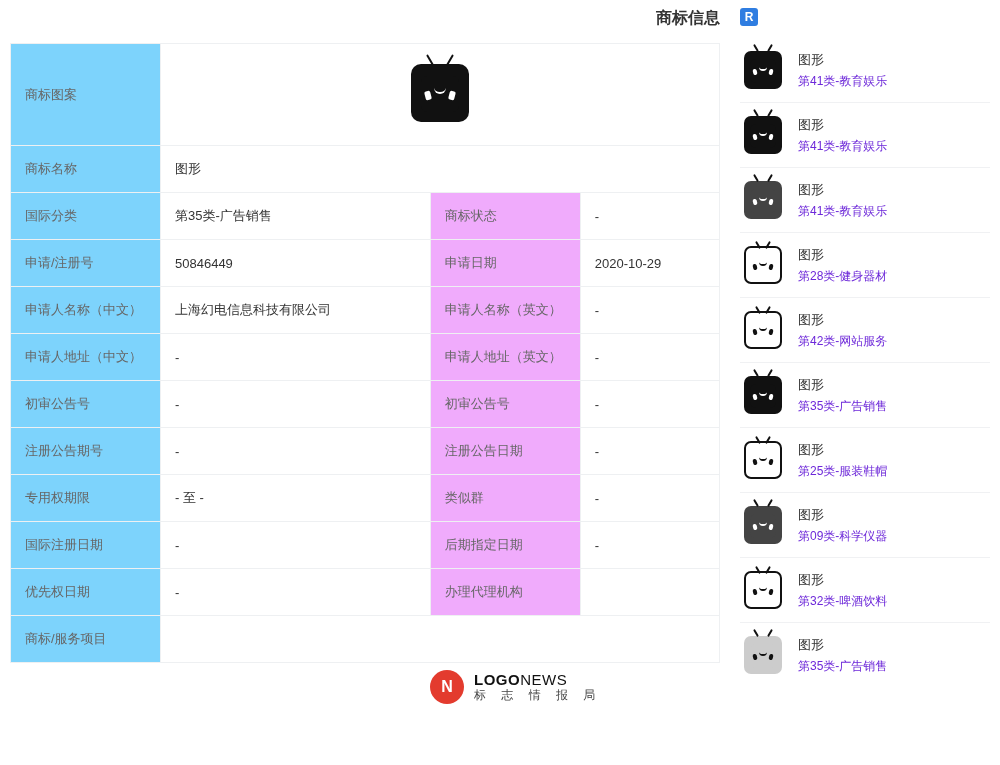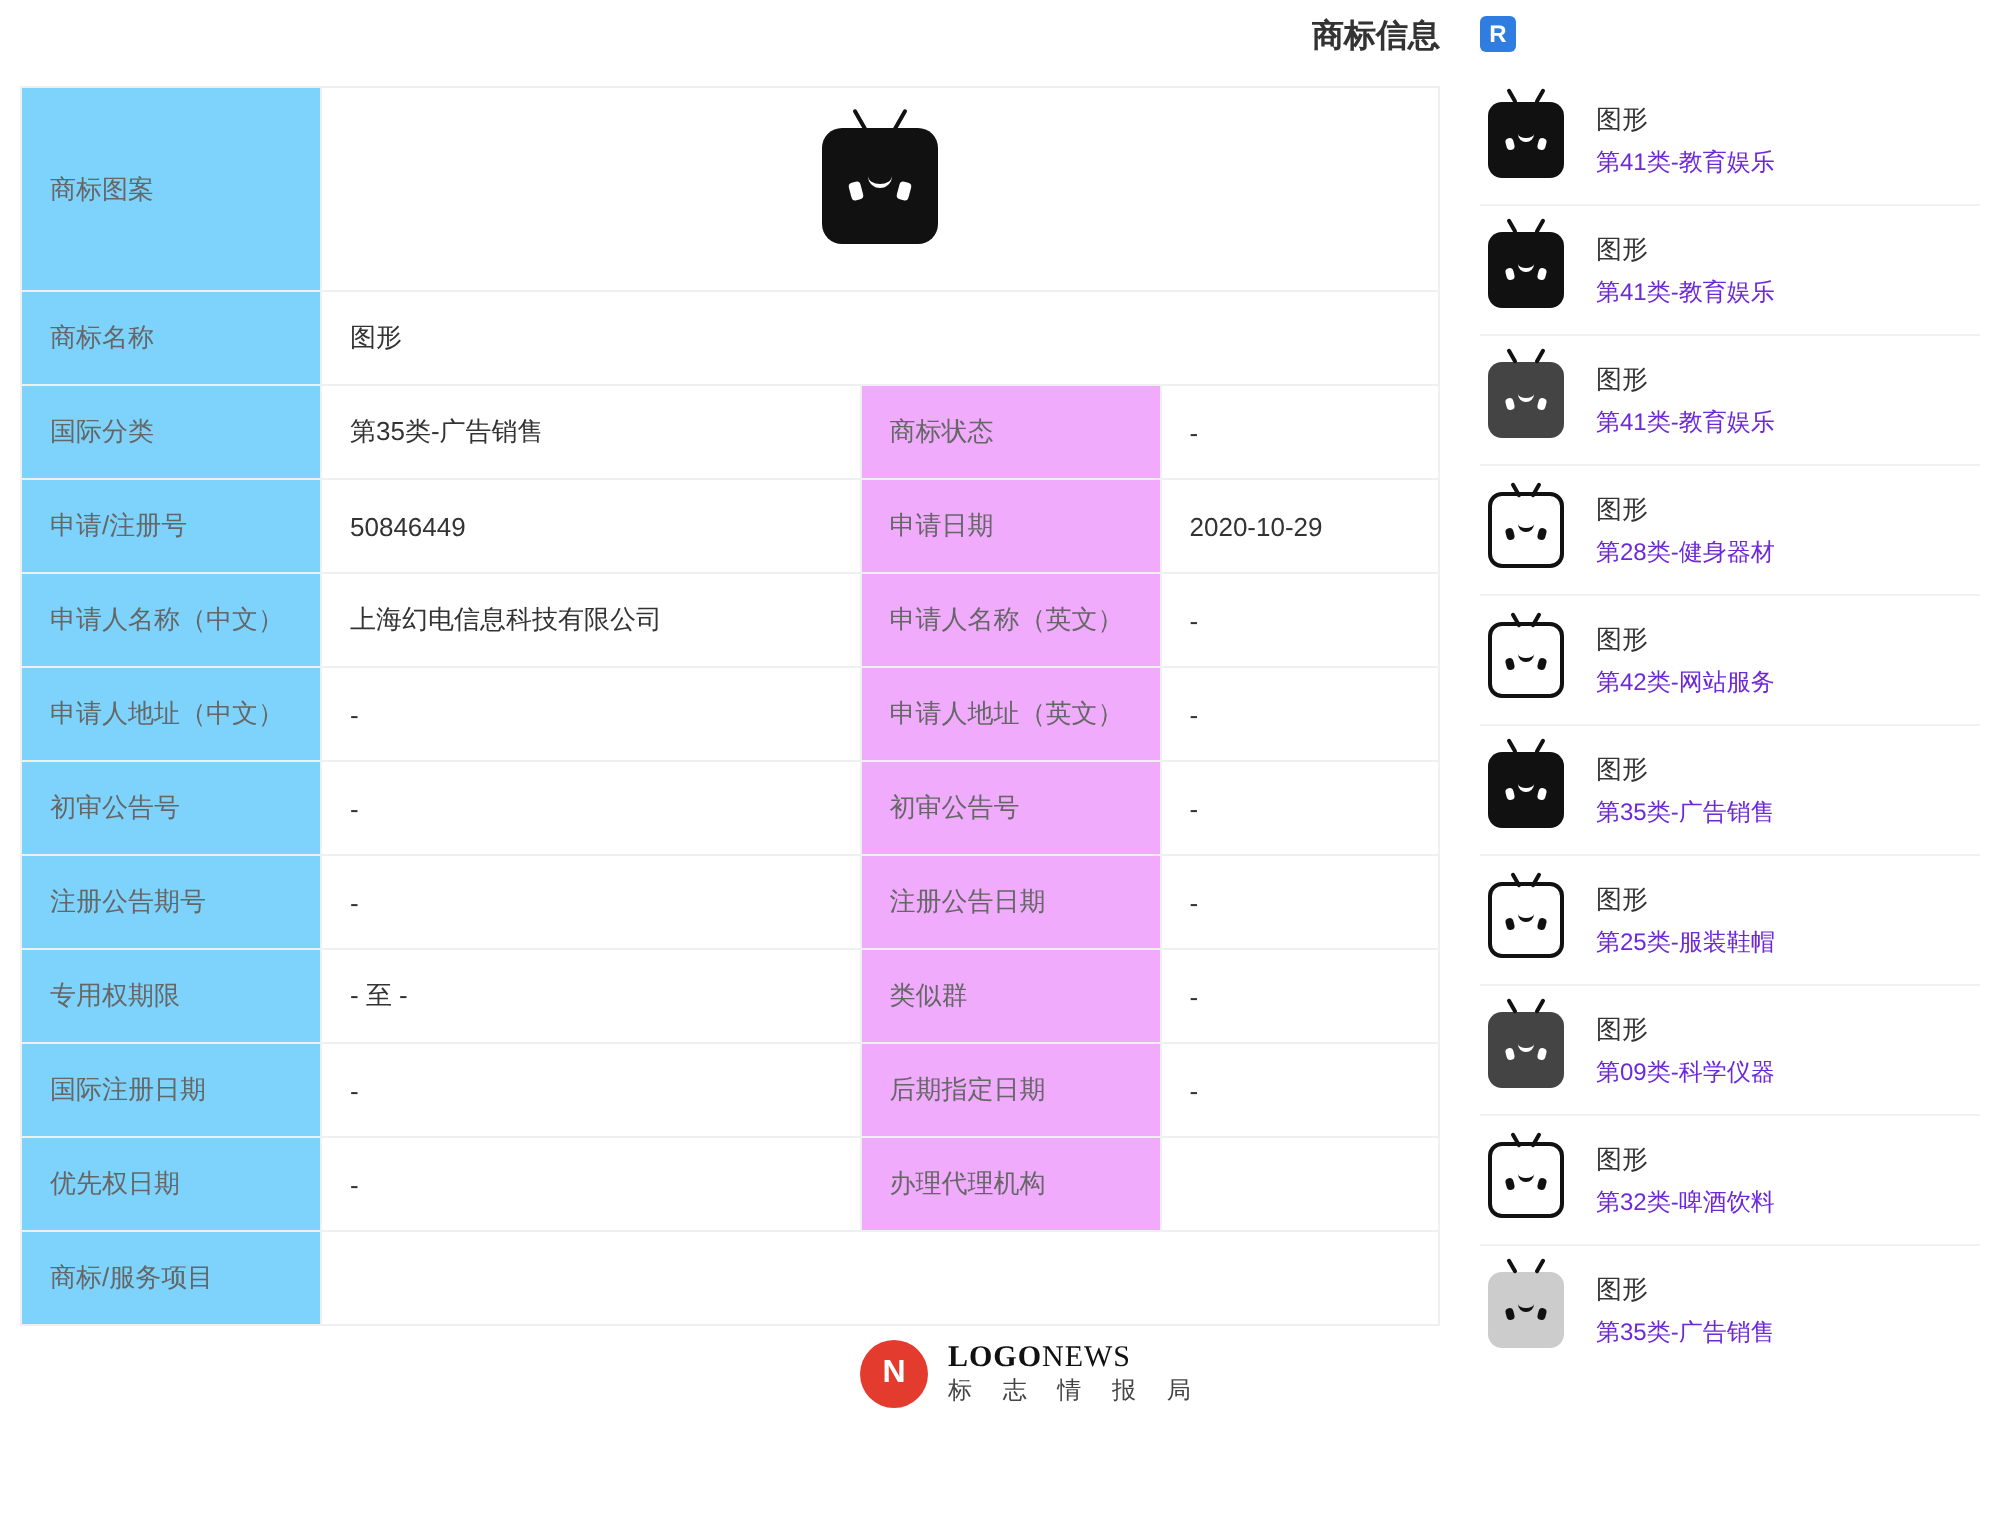--- a/index.html
+++ b/index.html
@@ -90,21 +90,21 @@
   .side-thumb .tv-eyes .mouth { left:7px; width:8px; height:5px;}
   .side-info .t { color:#333; font-size:13px; margin-bottom:4px; }
   .side-info .s { color:#6d28d9; font-size:12px; }
 
   
   .watermark {
     position:absolute; left:430px; top:670px; display:flex; align-items:center; gap:10px;
   }
   .wm-circle { width:34px; height:34px; border-radius:50%; background:#e33b2e; color:#fff; display:flex; align-items:center; justify-content:center; font-weight:800; font-size:16px; }
   .wm-text { display:flex; flex-direction:column; line-height:1.15; }
-  .wm-text .l1 { font-size:15px; font-weight:800; letter-spacing:0.5px;font-family:Liberation Serif, serif; }
+  .wm-text .l1 { font-size:15px; font-weight:800; letter-spacing:0.5px; }
   .wm-text .l1 .logo-bold { color:#111; }
   .wm-text .l1 .news-bold { color:#111; font-weight:400;}
   .wm-text .l2 { font-size:12px; letter-spacing:6px; color:#444; }
 </style>
 </head>
 <body>
 
 <div class="main-wrap">
   <div class="left-col">
     <h2 class="section-title">商标信息</h2>

